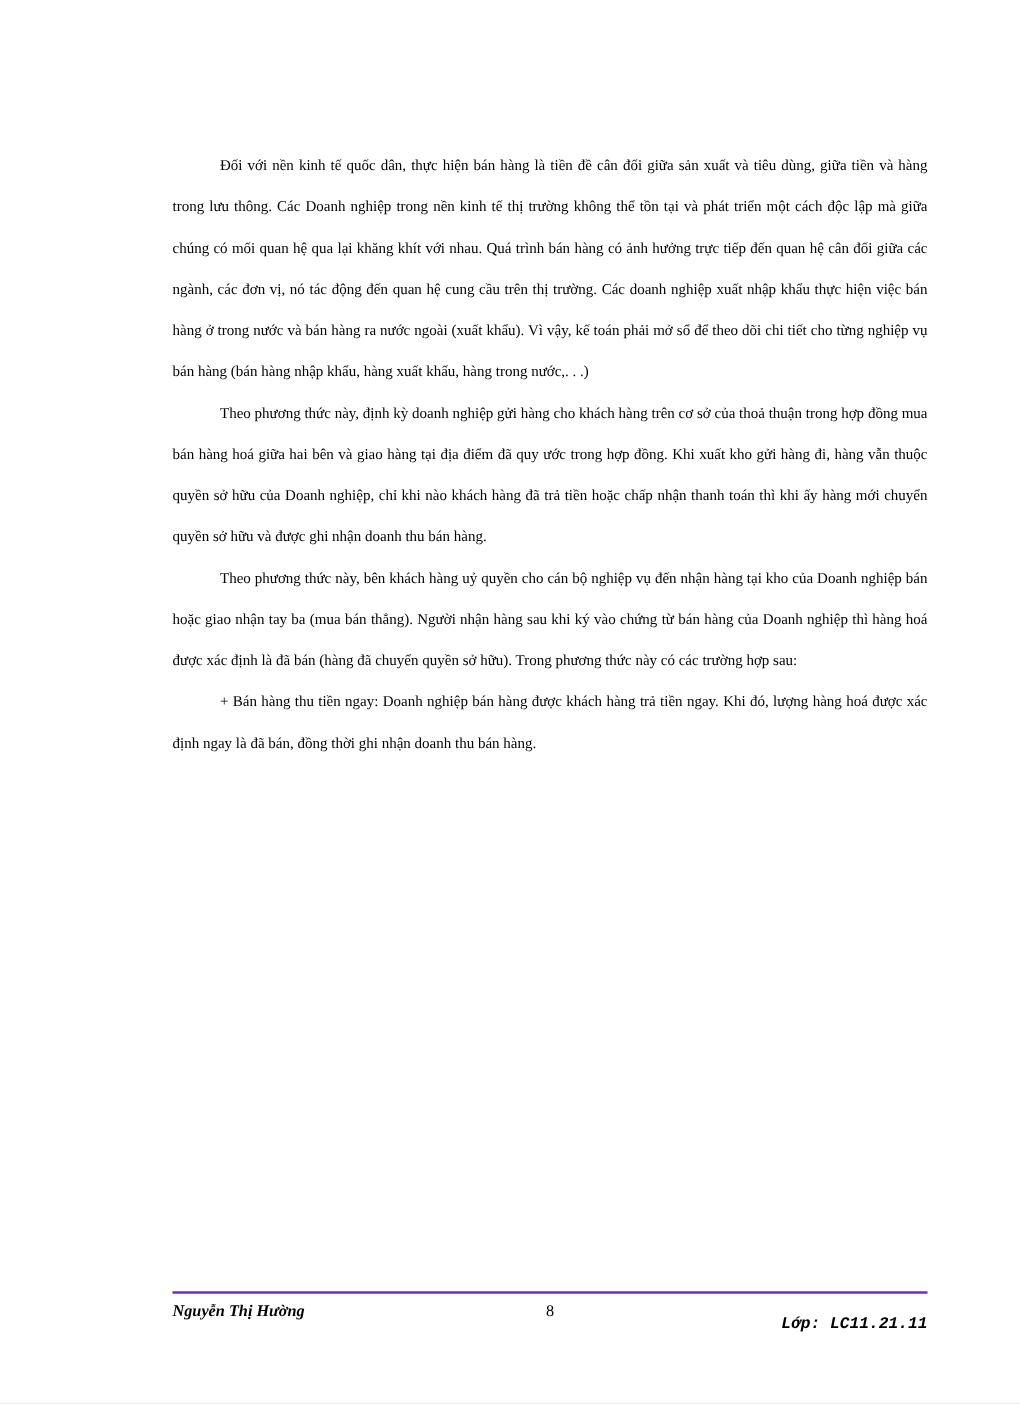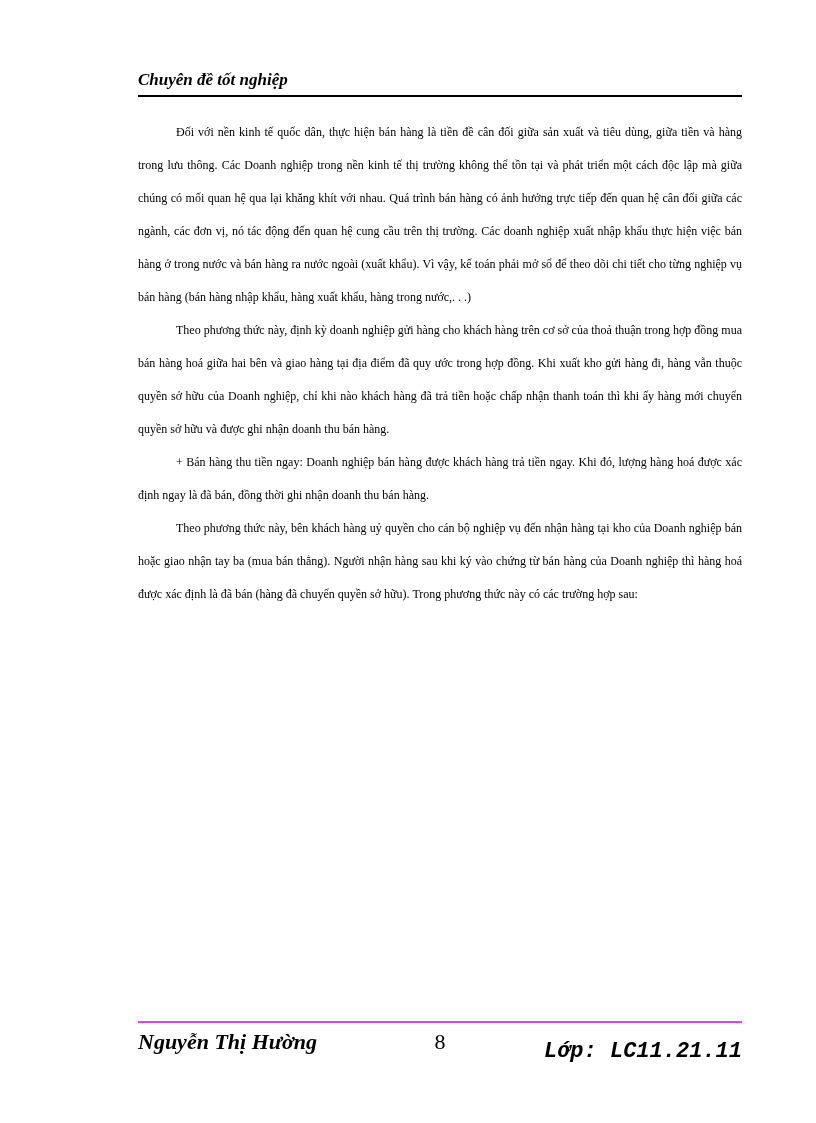--- a/index.html
+++ b/index.html
@@ -41,24 +41,24 @@
   }
   .content p {
     margin: 0;
     text-indent: 38px;
   }
   .footer {
     position: absolute;
     left: 138px;
     right: 74px;
     bottom: 58px;
-    border-top: 2px solid #d946ef;
-    padding-top: 18px;
+    border-top: 2px solid #6d28d9;
+    padding-top: 6px;
     height: 24px;
-    font-size: 22px;
+    font-size: 13px;
   }
   .footer .author {
     position: absolute;
     left: 0;
     top: 6px;
     font-weight: bold;
     font-style: italic;
   }
   .footer .page-number {
     position: absolute;
@@ -75,29 +75,26 @@
     font-weight: bold;
     font-style: italic;
     font-family: Liberation Mono, monospace;
   }
 </style>
 </head>
 <body>
 
 <div class="page">
 
-  <div class="header">
-    <span>Chuyên đề tốt nghiệp</span>
-  </div>
 
   <div class="content">
       <p>Đối với nền kinh tế quốc dân, thực hiện bán hàng là tiền đề cân đối giữa sản xuất và tiêu dùng, giữa tiền và hàng trong lưu thông. Các Doanh nghiệp trong nền kinh tế thị trường không thể tồn tại và phát triển một cách độc lập mà giữa chúng có mối quan hệ qua lại khăng khít với nhau. Quá trình bán hàng có ảnh hưởng trực tiếp đến quan hệ cân đối giữa các ngành, các đơn vị, nó tác động đến quan hệ cung cầu trên thị trường. Các doanh nghiệp xuất nhập khẩu thực hiện việc bán hàng ở trong nước và bán hàng ra nước ngoài (xuất khẩu). Vì vậy, kế toán phải mở sổ để theo dõi chi tiết cho từng nghiệp vụ bán hàng (bán hàng nhập khẩu, hàng xuất khẩu, hàng trong nước,. . .)</p>
       <p>Theo phương thức này, định kỳ doanh nghiệp gửi hàng cho khách hàng trên cơ sở của thoả thuận trong hợp đồng mua bán hàng hoá giữa hai bên và giao hàng tại địa điểm đã quy ước trong hợp đồng. Khi xuất kho gửi hàng đi, hàng vẫn thuộc quyền sở hữu của Doanh nghiệp, chỉ khi nào khách hàng đã trả tiền hoặc chấp nhận thanh toán thì khi ấy hàng mới chuyển quyền sở hữu và được ghi nhận doanh thu bán hàng.</p>
+      <p>Theo phương thức này, bên khách hàng uỷ quyền cho cán bộ nghiệp vụ đến nhận hàng tại kho của Doanh nghiệp bán hoặc giao nhận tay ba (mua bán thẳng). Người nhận hàng sau khi ký vào chứng từ bán hàng của Doanh nghiệp thì hàng hoá được xác định là đã bán (hàng đã chuyển quyền sở hữu). Trong phương thức này có các trường hợp sau:</p>
       <p>+ Bán hàng thu tiền ngay: Doanh nghiệp bán hàng được khách hàng trả tiền ngay. Khi đó, lượng hàng hoá được xác định ngay là đã bán, đồng thời ghi nhận doanh thu bán hàng.</p>
-      <p>Theo phương thức này, bên khách hàng uỷ quyền cho cán bộ nghiệp vụ đến nhận hàng tại kho của Doanh nghiệp bán hoặc giao nhận tay ba (mua bán thẳng). Người nhận hàng sau khi ký vào chứng từ bán hàng của Doanh nghiệp thì hàng hoá được xác định là đã bán (hàng đã chuyển quyền sở hữu). Trong phương thức này có các trường hợp sau:</p>
     </div>
 
   <div class="footer">
     <span class="author">Nguyễn Thị Hường</span>
     <span class="page-number">8</span>
     <span class="class-label">Lớp: LC11.21.11</span>
   </div>
 
 </div>
 

